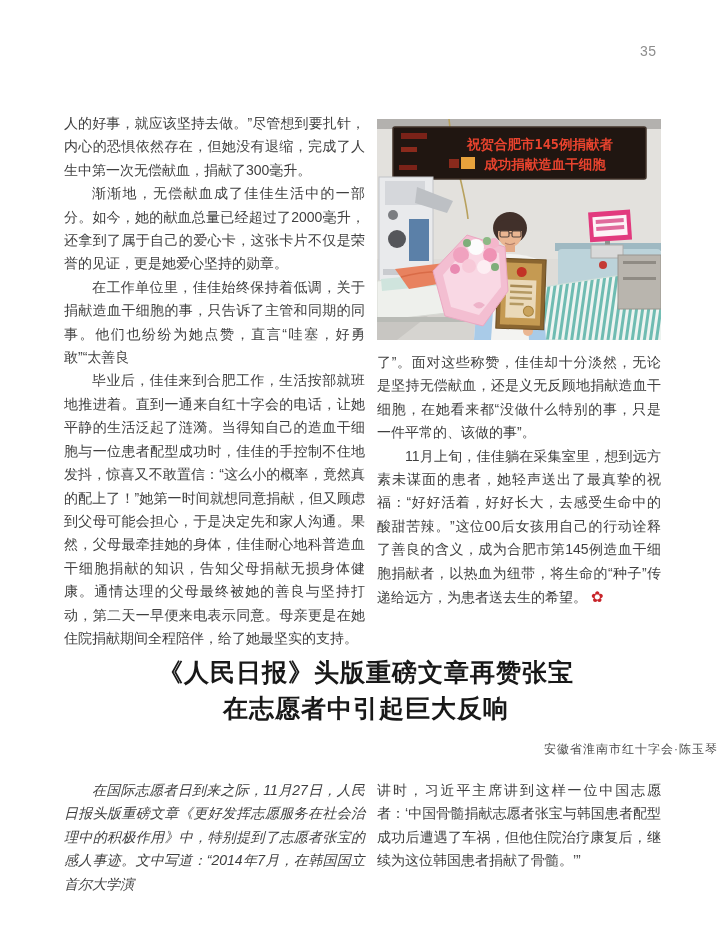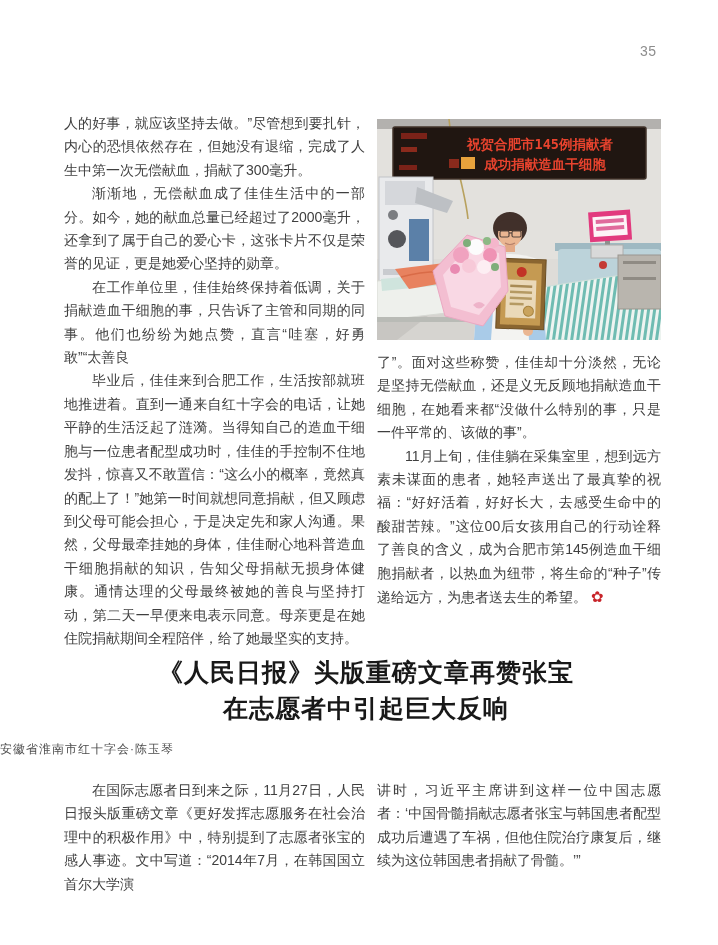--- a/index.html
+++ b/index.html
@@ -29,25 +29,25 @@
 
   .endmark { color:#c8242a; font-size:15px; margin-left:4px; }
 
   .headline {
     position:absolute; left:0; top:642px; width:718px; text-align:center;
     font-weight:700; font-size:25px; line-height:36px; color:#181818;
     letter-spacing:1px;
     padding-left:14px;
   }
   .byline {
-    position:absolute; left:0; top:729px; width:718px; text-align:left;
+    position:absolute; left:0; top:729px; width:718px; text-align:right;
     font-size:12px; color:#4c4c4c; letter-spacing:1px;
   }
 
-  .a2-left  { left:64px;  top:767px; width:301px; }
+  .a2-left  { left:64px;  top:767px; width:301px;font-style:italic; }
   .a2-right { left:377px; top:767px; width:284px; }
 
   .led-text { font-family:"DejaVu Sans Mono","Liberation Mono",monospace;
               font-weight:700; }
 </style>
 </head>
 <body>
 
 <div class="page">
 

